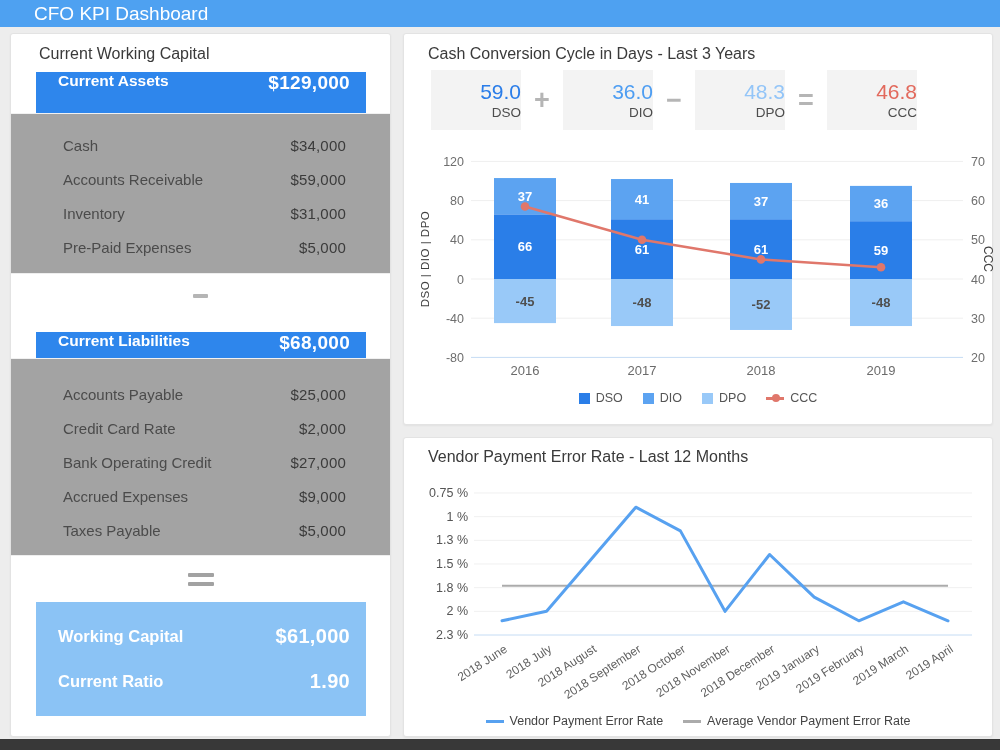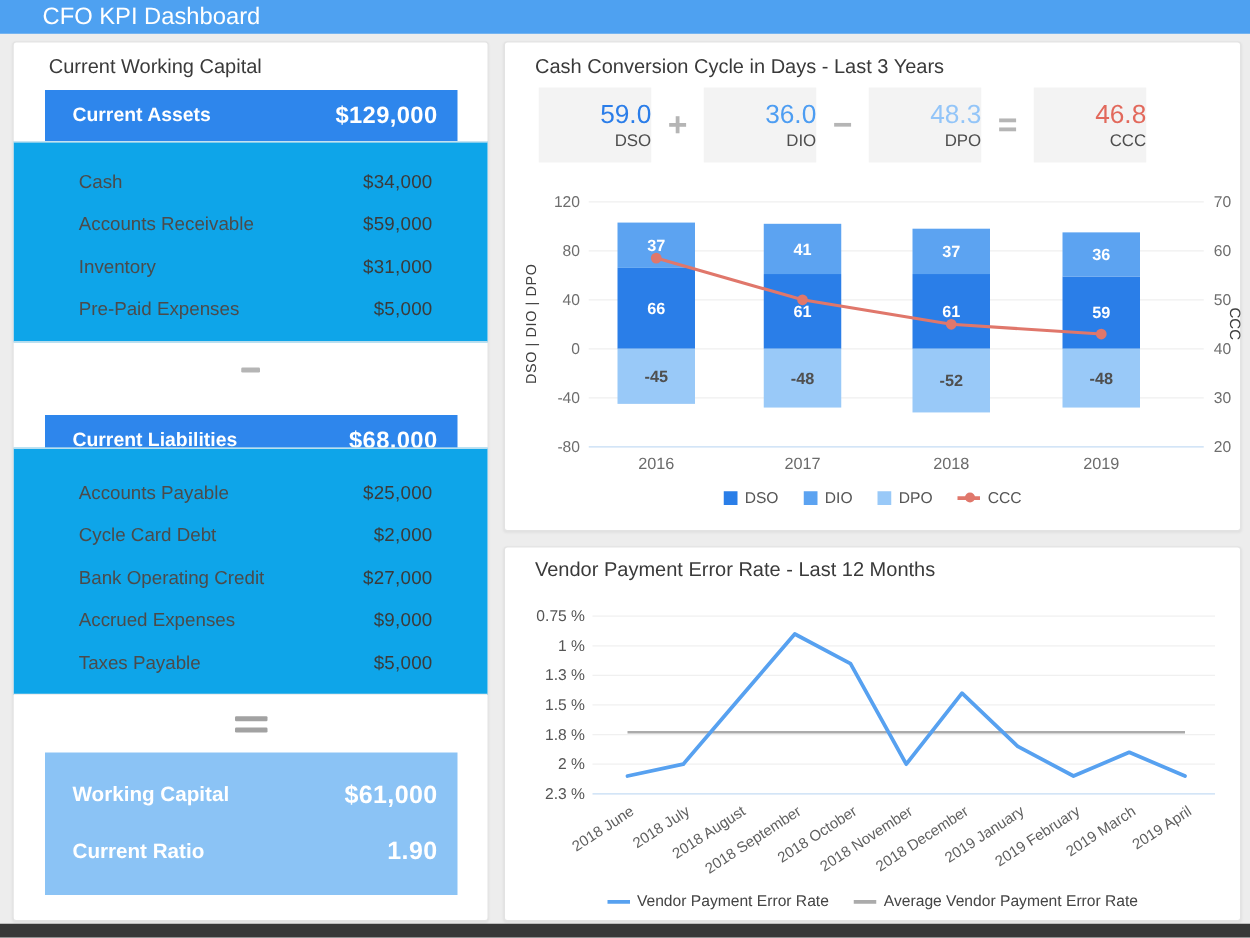--- a/index.html
+++ b/index.html
@@ -11,26 +11,26 @@
         box-shadow:0 1px 2px rgba(0,0,0,.05);box-sizing:border-box;}
   .left-card{left:10px;top:33px;width:381px;height:704px;}
   .tr-card{left:403px;top:33px;width:590px;height:392px;}
   .br-card{left:403px;top:437px;width:590px;height:300px;}
   .panel-title{position:absolute;font-size:16px;color:#3a3a3a;}
   .lt-title{left:28px;top:11px;}
   .tr-title{left:24px;top:11px;}
   .br-title{left:24px;top:10px;}
   
   .hdr-bar{position:absolute;left:25px;width:330px;height:41px;background:#2e86ec;color:#fff;
-           display:flex;align-items:center;justify-content:space-between;
+           display:flex;justify-content:space-between;
            padding:0 16px 0 22px;box-sizing:border-box;}
   .hdr-assets{top:38px;} .hdr-liab{top:298px;}
   .hdr-label{font-weight:bold;font-size:15.5px;}
   .hdr-value{font-weight:bold;font-size:19px;letter-spacing:.3px;}
-  .rows-block{position:absolute;left:0;right:0;background:#0ea5e9;border-top:1px solid #f1f1f1;
+  .rows-block{position:absolute;left:0;right:0;background:#a3a3a3;border-top:1px solid #f1f1f1;
               border-bottom:1px solid #eee;padding:14px 44px 10px 52px;box-sizing:border-box;}
   .rows-assets{top:79px;height:161px;}
   .rows-liab{top:324px;height:198px;padding-top:18px;}
   .wc-row{height:34px;display:flex;justify-content:space-between;align-items:center;font-size:15px;}
   .wc-label{color:#4b4b4b;} .wc-value{color:#3b3b3b;letter-spacing:.2px;}
   .divider{position:absolute;left:0;right:0;display:flex;align-items:center;justify-content:center;}
   .div-minus{top:240px;height:43px;}
   .div-equals{top:522px;height:46px;flex-direction:column;}
   .dash{width:15px;height:4px;background:#b5b5b5;border-radius:1px;}
   .eqbar{width:26px;height:4px;background:#a2a2a2;border-radius:1px;margin:2.5px 0;}
@@ -99,21 +99,21 @@
     <span class="hdr-label">Current Liabilities</span>
     <span class="hdr-value">$68,000</span>
   </div>
 
   <div class="rows-block rows-liab">
     <div class="wc-row">
       <span class="wc-label">Accounts Payable</span>
       <span class="wc-value">$25,000</span>
     </div>
     <div class="wc-row">
-      <span class="wc-label">Cycle Card Debt</span>
+      <span class="wc-label">Credit Card Rate</span>
       <span class="wc-value">$2,000</span>
     </div>
     <div class="wc-row">
       <span class="wc-label">Bank Operating Credit</span>
       <span class="wc-value">$27,000</span>
     </div>
     <div class="wc-row">
       <span class="wc-label">Accrued Expenses</span>
       <span class="wc-value">$9,000</span>
     </div>

